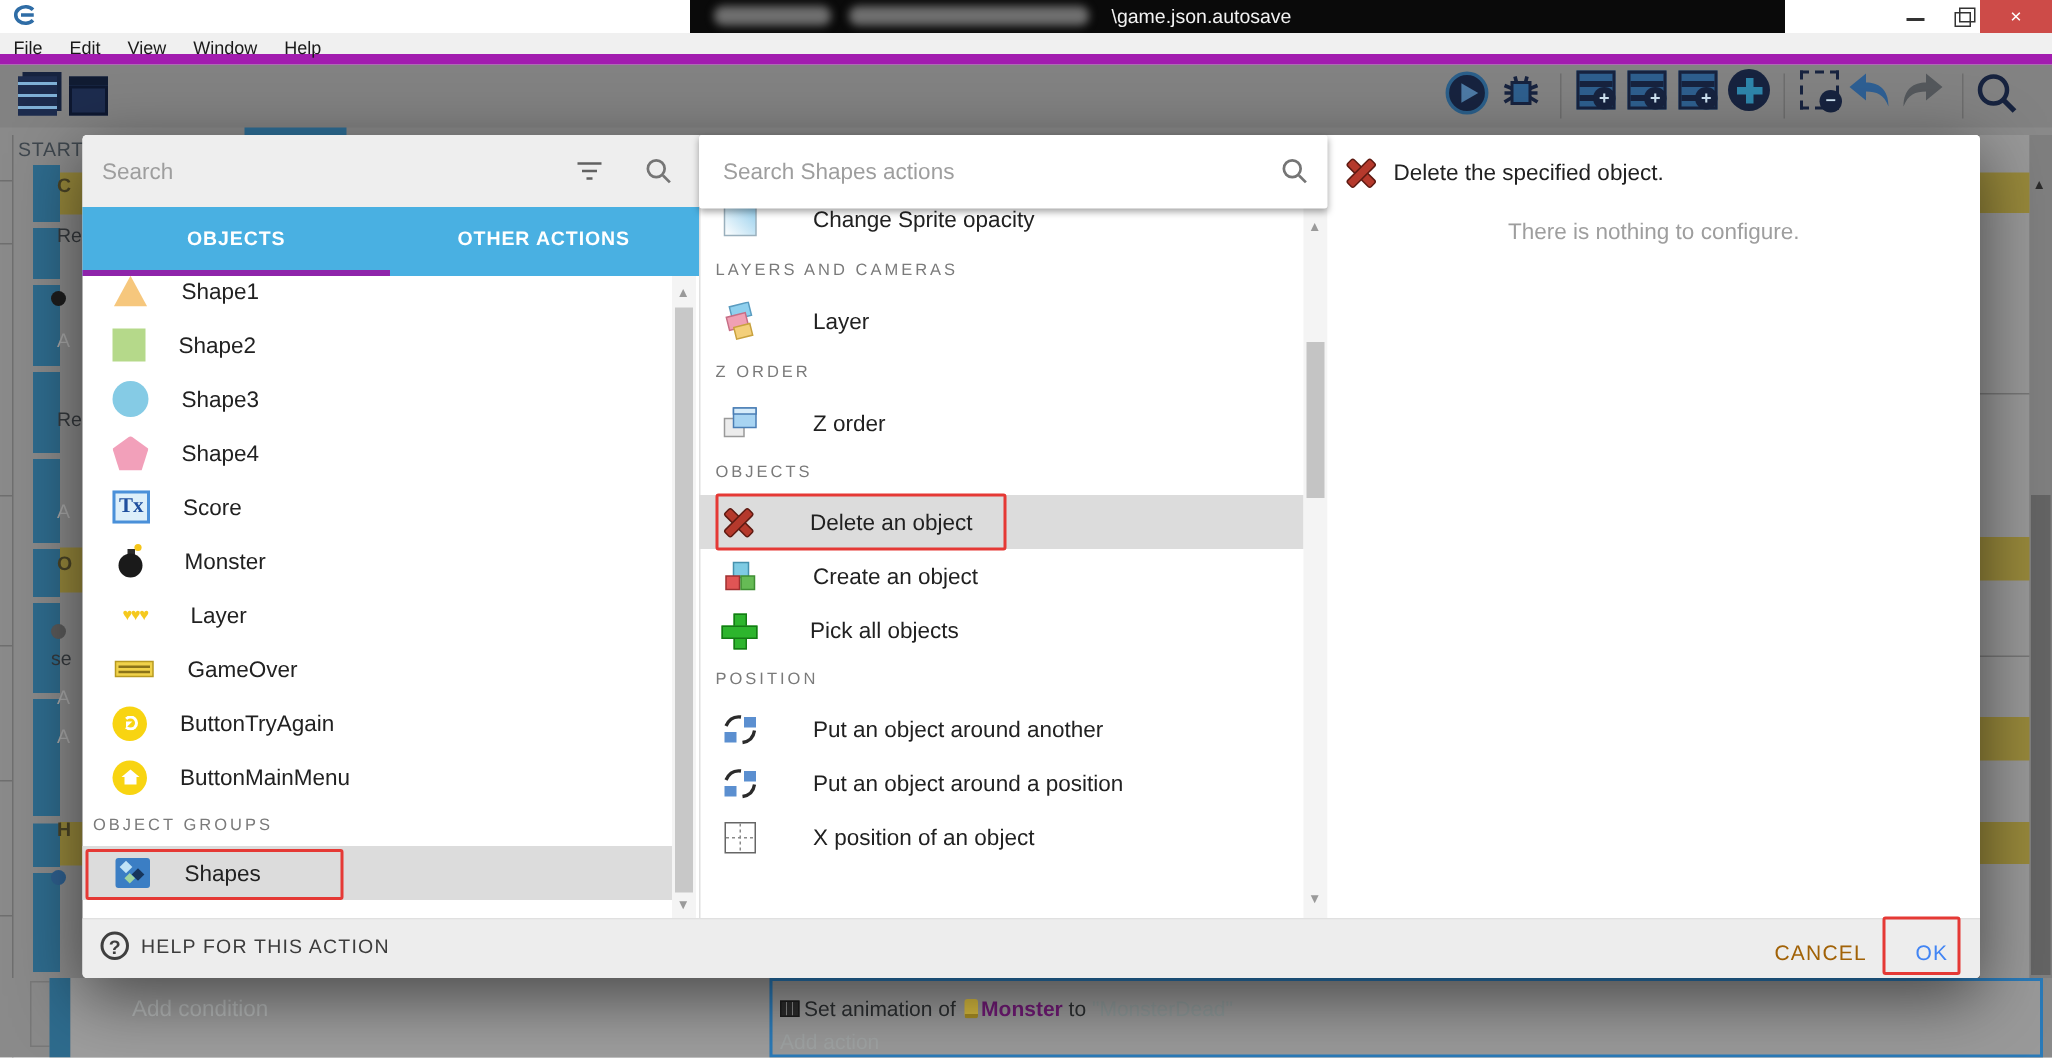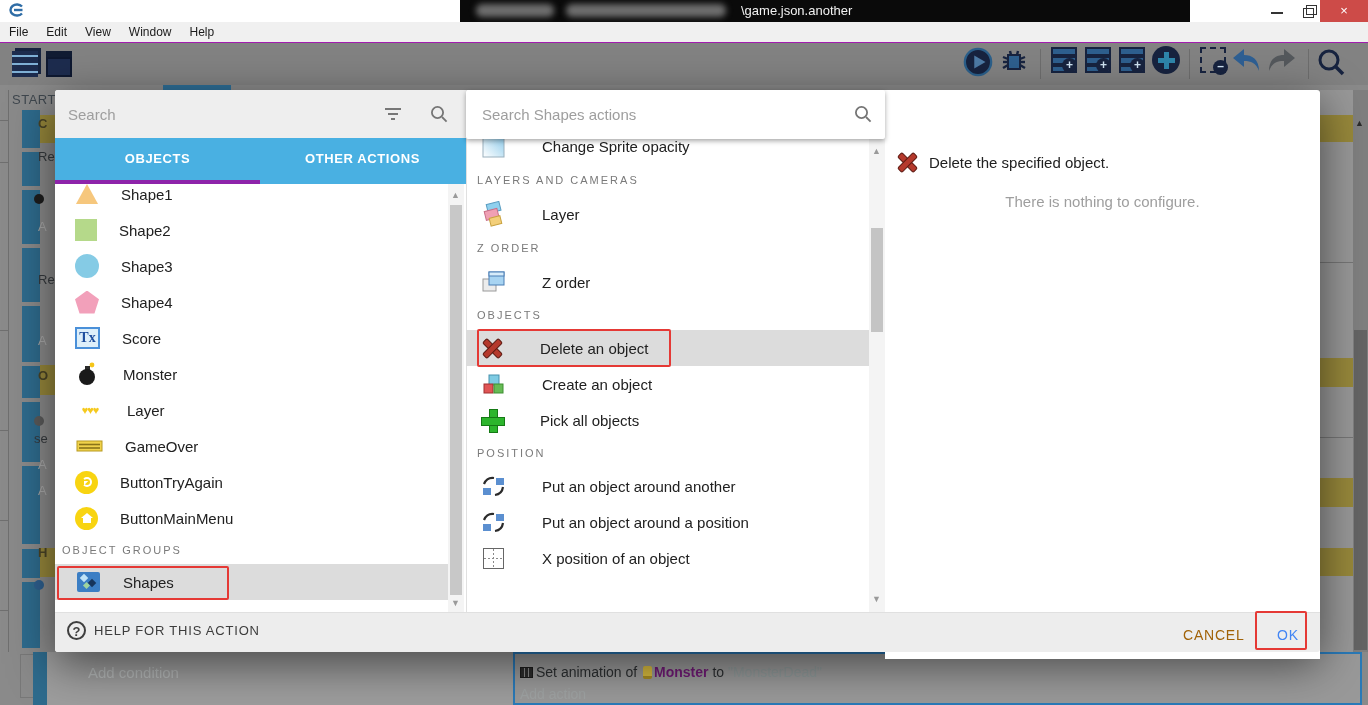--- a/index.html
+++ b/index.html
@@ -13,21 +13,21 @@
   .blurpatch { position:absolute; top:4px; height:13px; background:#6f6f6f; border-radius:6px; filter:blur(3px); }
   #tb-title { position:absolute; left:281px; top:3px; color:#f2f2f2; font-size:13px; white-space:pre; }
   #win-min { position:absolute; left:1262px; top:0; width:30px; height:22px; }
   #win-min::before { content:''; position:absolute; left:9px; top:12px; width:12px; height:2px; background:#333; }
   #win-restore { position:absolute; left:1296px; top:0; width:26px; height:22px; }
   #win-restore::before { content:''; position:absolute; left:7px; top:8px; width:9px; height:8px; border:1.5px solid #333; background:#fff; }
   #win-restore::after { content:''; position:absolute; left:10px; top:5px; width:9px; height:8px; border:1.5px solid #333; }
   #win-close { position:absolute; left:1320px; top:0; width:48px; height:22px; background:#cd4b48; color:#fff; font-size:13px; text-align:center; line-height:21px; }
 
   
-  #menubar { position:absolute; left:0; top:22px; width:1368px; height:21px; background:#f0f0f0; z-index:30; border-bottom:1px solid #a21caf; }
+  #menubar { position:absolute; left:0; top:22px; width:1368px; height:21px; background:#f0f0f0; z-index:30; border-bottom:7px solid #a21caf; }
   .menu-item { display:inline-block; padding:3px 9px 0 9px; font-size:12px; color:#1a1a1a; }
 
   
   #toolbar { position:absolute; left:0; top:43px; width:1368px; height:42px; background:#828282; }
   .tbicon { position:relative; display:inline-block; width:34px; height:34px; vertical-align:top; margin:4px 1px; }
   .tbsep { display:inline-block; width:1px; height:30px; background:#6d6d6d; margin:6px 6px; vertical-align:top; }
   #tb-left { position:absolute; left:8px; top:0; }
   #tb-right { position:absolute; left:962px; top:0; }
   .i-project-structure { background:#1d2c4e; margin:8px 4px; width:26px; height:26px;
      background-image:repeating-linear-gradient(#1d2c4e 0 4px,#7fb0d6 4px 6px,#1d2c4e 6px 8px); box-shadow:3px -3px 0 #16233f; }
@@ -113,21 +113,21 @@
      font-family:"Liberation Sans",sans-serif; }
   #msearch-ic { position:absolute; left:387px; top:14px; }
   #action-list { position:absolute; left:411px; top:38px; width:403px; }
   .mid-row { display:flex; align-items:center; padding-left:14px; height:36px; }
   .mid-row .lbl { margin-left:36px; font-size:15px; color:#212121; }
   .mid-row.selected { background:#dcdcdc; }
   #mid-scroll { position:absolute; left:814px; top:48px; width:16px; height:474px; background:#f4f4f4; }
   #mid-scroll .thumb { position:absolute; left:2px; top:90px; width:12px; height:104px; background:#c4c4c4; }
 
   
-  #right-panel { position:absolute; left:830px; top:0; width:435px; height:522px; background:#ffffff; border-top-right-radius:3px;margin-top:47px; }
+  #right-panel { position:absolute; left:830px; top:0; width:435px; height:522px; background:#ffffff; border-top-right-radius:3px; }
   #rp-head { position:absolute; left:10px; top:13px; display:flex; align-items:center; }
   #rp-title { margin-left:10px; font-size:15px; color:#212121; }
   #rp-empty { position:absolute; left:0; top:56px; width:435px; text-align:center; font-size:15px; color:#9e9e9e; }
 
   
   #dlg-footer { position:absolute; left:0; top:522px; width:1265px; height:40px; background:#ededed; border-top:1px solid #e0e0e0;
      border-radius:0 0 3px 3px; }
   #help-link { position:absolute; left:12px; top:8px; display:flex; align-items:center; }
   #help-q { width:19px; height:19px; border:2px solid #3f3f3f; border-radius:50%; color:#3f3f3f; font-size:13px; font-weight:bold;
      text-align:center; line-height:17px; }
@@ -233,21 +233,21 @@
     <div id="titlebar">
     <span id="tb-logo">
       <svg width="16" height="15" viewBox="0 0 16 15">
           <path d="M14 3.5 A6.5 5.5 0 1 0 14 10.5" fill="none" stroke="#2f6da6" stroke-width="2.4"></path>
           <line x1="6" y1="7" x2="14.5" y2="7" stroke="#2f6da6" stroke-width="2.4"></line>
         </svg>
     </span>
     <div id="tb-redaction">
       <div class="blurpatch" style="left:16px; width:78px;"></div>
       <div class="blurpatch" style="left:106px; width:160px;"></div>
-      <span id="tb-title">\game.json.another</span>
+      <span id="tb-title">\game.json.autosave</span>
     </div>
     <div id="win-min"></div>
     <div id="win-restore"></div>
     <div id="win-close">×</div>
   </div>
 
   <div id="menubar"><span class="menu-item">File</span><span class="menu-item">Edit</span><span class="menu-item">View</span><span class="menu-item">Window</span><span class="menu-item">Help</span></div>
 
   <div id="toolbar">
     <div id="tb-left"><div class="tbicon i-project-structure"></div><div class="tbicon i-scene"></div></div>

